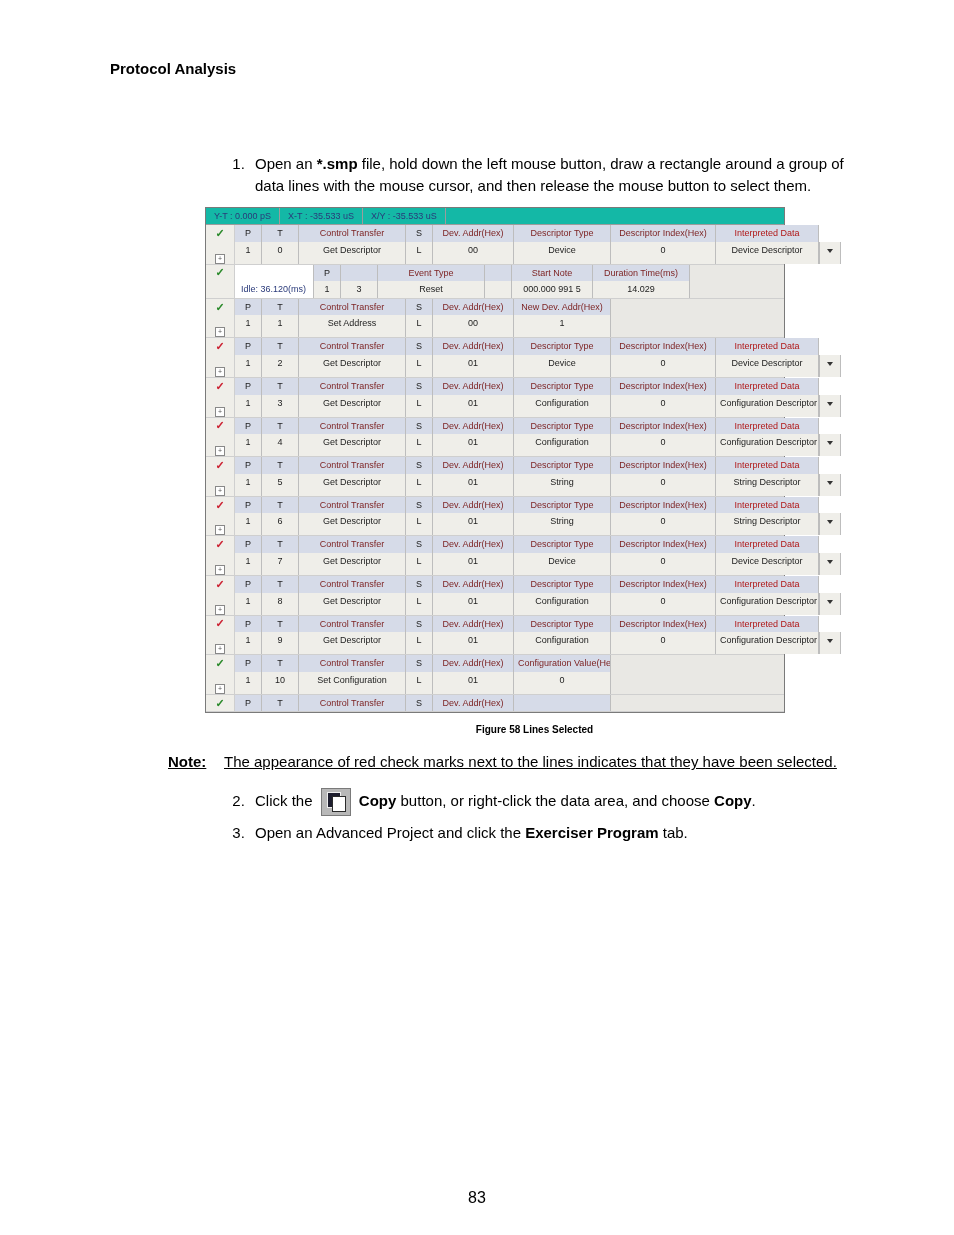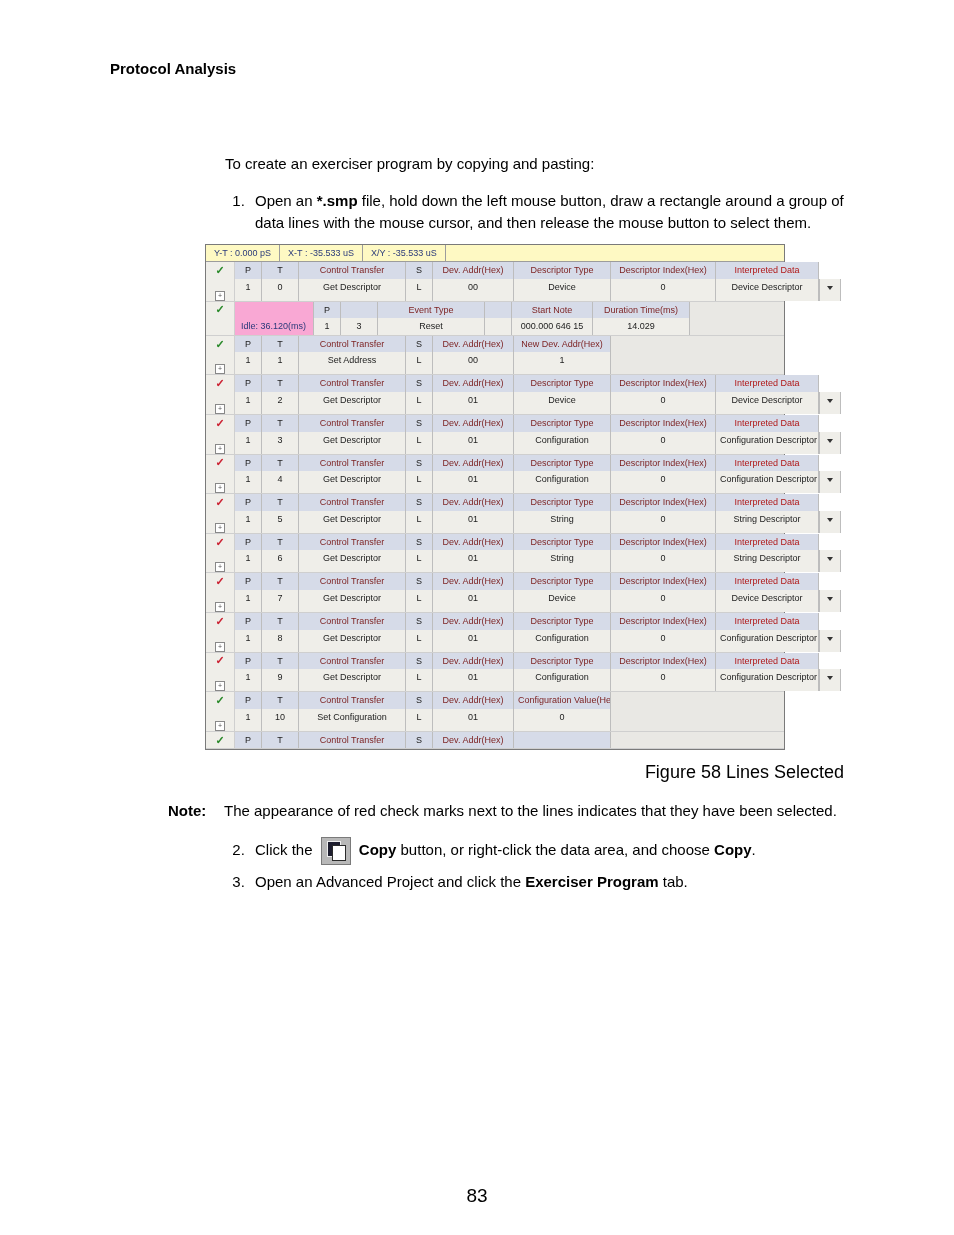--- a/index.html
+++ b/index.html
@@ -49,21 +49,21 @@
   .app-frame {
     width: 578px;
     border: 1px solid #7a7a7a;
     font-family: "Tahoma", Arial, sans-serif;
     font-size: 9px;
     color: #222;
     background: #e9e8e4;
   }
   .timebar {
     display: flex;
-    background: #fef9c3;
+    background: #14b8a6;
     border-bottom: 1px solid #9c9c9c;
   }
   .timebar .tcell {
     padding: 2px 8px;
     border-right: 1px solid #9c9c9c;
     color: #2a3a7a;
     white-space: nowrap;
   }
   .rows {
     background: #e9e8e4;
@@ -136,35 +136,36 @@
     width: 0; height: 0;
     border-left: 3px solid transparent;
     border-right: 3px solid transparent;
     border-top: 4px solid #333;
     margin-top: 3px;
   }
   .idle-label {
     color: #2a3a7a;
     padding: 2px 6px;
     border-right: 1px solid #bdbdbd;
-    background: #f9a8d4;
+    background: #ffffff;
     white-space: nowrap;
   }
   .figure-caption {
-    text-align: right;
-    font-weight: normal;
-    font-size: 18px;
+    text-align: center;
+    font-weight: bold;
+    font-size: 10px;
     margin: 10px 0 14px 0;
   }
   
   .note-row {
     display: flex;
     font-size: 15px;
     line-height: 1.4;
     margin-bottom: 0;
+    text-decoration: underline;
   }
   .note-row .note-label {
     width: 56px;
     flex: 0 0 56px;
     font-weight: bold;
     margin-left: 58px;
   }
   .note-row .note-text {
     flex: 1;
   }
@@ -195,33 +196,32 @@
   }
   .underline-first::first-letter {
     text-decoration: underline;
   }
   .page-number {
     position: absolute;
     bottom: 28px;
     left: 0;
     width: 100%;
     text-align: center;
-    font-size: 19px;
+    font-size: 16px;
   }
 </style>
 </head>
 <body>
 
 <div class="page">
 
   <div class="header-label">Protocol Analysis</div>
 
 
   <div class="indent-body">
-    <div>To create an exerciser program by copying and pasting:</div>
 
     <ol class="steps" start="1">
       <li>
         <span>Open an </span><b>*.smp</b><span> file, hold down the left mouse button, draw a rectangle around a group of data lines with the mouse cursor, and then release the mouse button to select them.</span>
       </li>
     </ol>
 
     <div class="figure-wrap">
       <div class="app-frame">
         <div class="timebar">
@@ -279,21 +279,21 @@
                 </div>
               </div>
               <div class="line val">
                 <div class="gutter"></div>
                 <div class="cells">
                   <div class="idle-label" style="width: 66px;">Idle: 36.120(ms)</div>
                   <div class="cell c-p">1</div>
                   <div class="cell c-t">3</div>
                   <div class="cell c-ctrl">Reset</div>
                   <div class="cell c-s"></div>
-                  <div class="cell c-addr">000.000 646 15</div>
+                  <div class="cell c-addr">000.000 991 5</div>
                   <div class="cell c-dtype">14.029</div>
                 </div>
               </div>
             </div>
             <div class="transfer">
               <div class="line hdr">
                 <div class="gutter">
                   <span class="tick green">✓</span>
                 </div>
                 <div class="cells">

